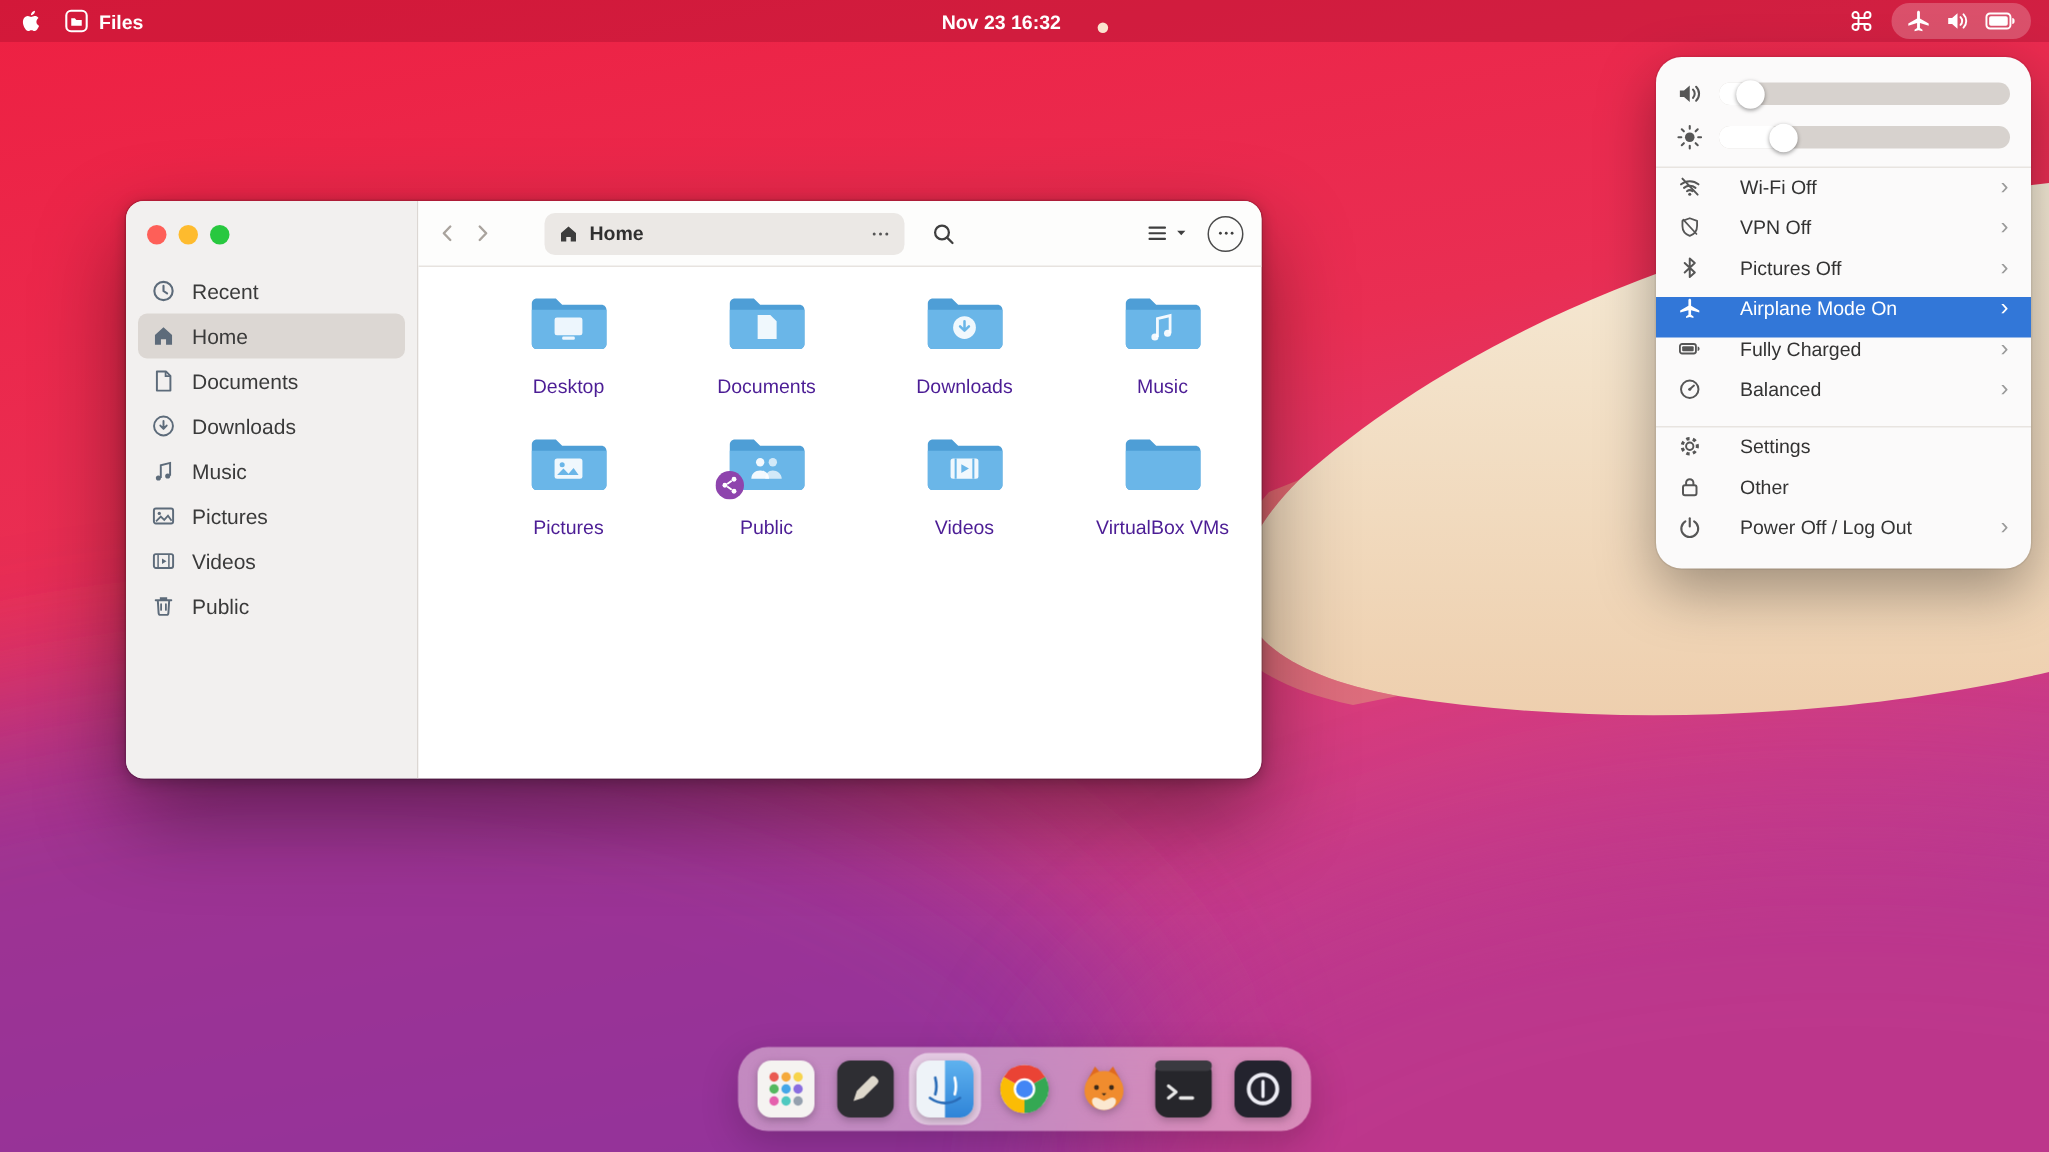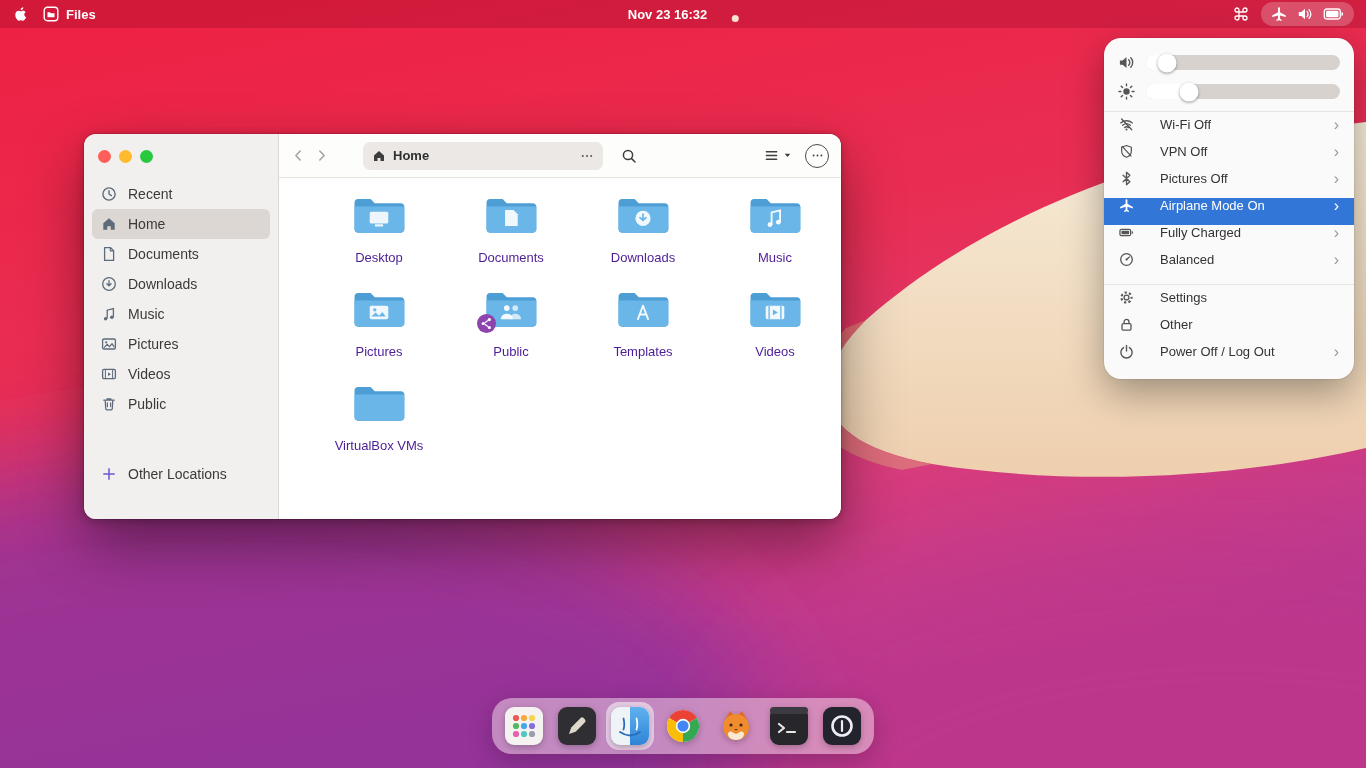--- a/index.html
+++ b/index.html
@@ -246,28 +246,20 @@
           <span class="sb-ic">
             <svg viewBox="0 0 16 16">
               <path d="M2.8 4.2h10.4M6.2 4.2V2.8h3.6v1.4" fill="none" stroke="currentColor" stroke-width="1.3" stroke-linecap="round"></path>
               <path d="M4.2 4.2l.55 8.6c.04.62.56 1.1 1.18 1.1h4.14c.62 0 1.14-.48 1.18-1.1l.55-8.6" fill="none" stroke="currentColor" stroke-width="1.3"></path>
               <path d="M6.4 6.8v3.8M9.6 6.8v3.8" stroke="currentColor" stroke-width="1.2" stroke-linecap="round"></path>
             </svg>
           </span>
           <span>Public</span>
         </div>
       </nav>
-    <div class="sb-item sb-footer">
-      <span class="sb-ic" data-icon="plus">
-          <svg viewBox="0 0 16 16">
-            <path d="M8 2.8v10.4M2.8 8h10.4" stroke="currentColor" stroke-width="1.5" stroke-linecap="round"></path>
-          </svg>
-        </span>
-      <span>Other Locations</span>
-    </div>
   </aside>
   <section class="content">
     <div class="headerbar">
       <span class="nav-btn" data-icon="chevL">
           <svg viewBox="0 0 16 16">
             <path d="M9.8 3.2L5.2 8l4.6 4.8" fill="none" stroke="currentColor" stroke-width="1.7" stroke-linecap="round" stroke-linejoin="round"></path>
           </svg>
         </span>
       <span class="nav-btn" data-icon="chevR">
           <svg viewBox="0 0 16 16">
@@ -390,30 +382,20 @@
               <svg viewBox="0 0 20 20">
                 <circle cx="10" cy="10" r="10" fill="#8e44ad"></circle>
                 <circle cx="13" cy="5.8" r="1.7" fill="#fff"></circle>
                 <circle cx="6.6" cy="10" r="1.7" fill="#fff"></circle>
                 <circle cx="13" cy="14.2" r="1.7" fill="#fff"></circle>
                 <path d="M8.2 9.2l3.2-2.4M8.2 10.8l3.2 2.4" stroke="#fff" stroke-width="1.3"></path>
               </svg>
             </span>
           </div>
           <div class="file-label">Public</div>
-        </div>
-        <div class="file-tile">
-          <div class="folder-wrap">
-            <svg viewBox="0 0 64 48">
-              <path d="M3 9c0-2.2 1.8-4 4-4h15l5 5h31c2.2 0 4 1.8 4 4v27c0 2.2-1.8 4-4 4H7c-2.2 0-4-1.8-4-4z" fill="#4e9ed6"></path>
-              <path d="M3 14h59v27c0 2.2-1.8 4-4 4H7c-2.2 0-4-1.8-4-4z" fill="#6ab6e8"></path>
-              <path d="M26 36l6-16 6 16M28.5 30.5h7" stroke="#fff" stroke-width="2.2" fill="none" opacity=".92" stroke-linecap="round" stroke-linejoin="round"></path>
-            </svg>
-          </div>
-          <div class="file-label">Templates</div>
         </div>
         <div class="file-tile">
           <div class="folder-wrap">
             <svg viewBox="0 0 64 48">
               <path d="M3 9c0-2.2 1.8-4 4-4h15l5 5h31c2.2 0 4 1.8 4 4v27c0 2.2-1.8 4-4 4H7c-2.2 0-4-1.8-4-4z" fill="#4e9ed6"></path>
               <path d="M3 14h59v27c0 2.2-1.8 4-4 4H7c-2.2 0-4-1.8-4-4z" fill="#6ab6e8"></path>
               <rect x="21" y="20" width="22" height="16" rx="2" fill="#fff" opacity=".9"></rect>
               <path d="M25 20v16M39 20v16" stroke="#6ab6e8" stroke-width="1.6"></path>
               <path d="M29.5 24.5l6 3.5-6 3.5z" fill="#6ab6e8"></path>
             </svg>

